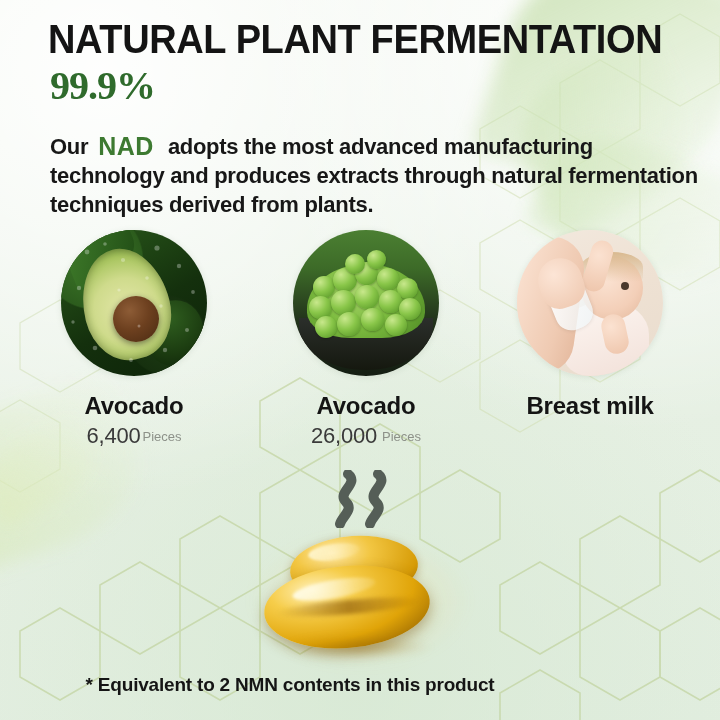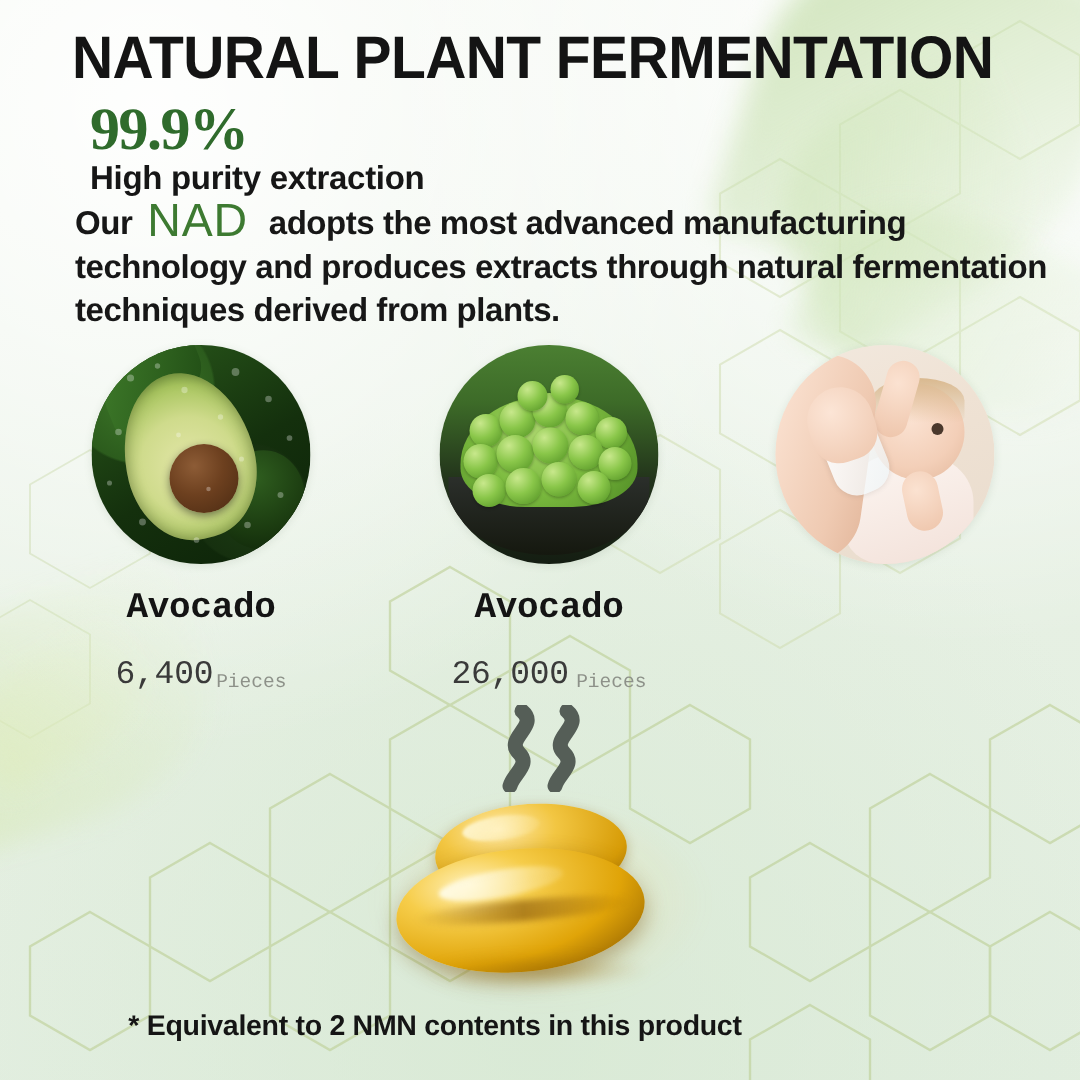--- a/index.html
+++ b/index.html
@@ -39,41 +39,41 @@
     background:linear-gradient(60deg,rgba(223,236,185,.55),rgba(244,250,236,.05));
     transform:rotate(-28deg);}
 
   
   .title{
     position:absolute;left:48px;top:16px;width:640px;
     font-size:40px;line-height:46px;font-weight:700;color:#141414;
     letter-spacing:-.4px;transform:scaleX(.95);transform-origin:left center;
     white-space:nowrap;
   }
-  .purity-row{position:absolute;left:50px;top:66px;display:flex;align-items:baseline;flex-direction:column;}
+  .purity-row{position:absolute;left:50px;top:66px;display:flex;align-items:baseline;}
   .pct{
     font-family:"Liberation Serif","DejaVu Serif",serif;
     font-size:40px;line-height:40px;font-weight:700;color:#2f6b2c;letter-spacing:-1px;
   }
   .purity-text{
     margin-left:10px;font-size:22px;font-weight:700;color:#161616;letter-spacing:-.2px;
   }
 
   .para{
     position:absolute;left:50px;top:132px;width:652px;
     font-size:22px;line-height:29px;font-weight:700;color:#171717;letter-spacing:-.3px;
   }
   .para .brand{
-    color:#3d7a31;font-size:31px;font-weight:400;letter-spacing:.5px;
+    color:#3d7a31;font-size:25px;font-weight:700;letter-spacing:.5px;
     padding:0 14px 0 10px;vertical-align:-1px;
   }
 
   
   .trio{position:absolute;left:0;top:230px;width:720px;}
-  .item{position:absolute;text-align:center;font-family:Liberation Mono, monospace;}
+  .item{position:absolute;text-align:center;}
   .item-1{left:46px;width:176px;}
   .item-2{left:276px;width:180px;}
   .item-3{left:500px;width:180px;}
 
   .photo{
     width:146px;height:146px;border-radius:50%;margin:0 auto;
     overflow:hidden;position:relative;box-shadow:0 1px 6px rgba(90,110,85,.14);
   }
   .photo > .scene{position:absolute;inset:0;}
 
@@ -123,21 +123,21 @@
     background:radial-gradient(circle at 40% 30%, #fbe2d1, #eec5ab);}
   .bottle{position:absolute;left:34px;top:46px;width:38px;height:54px;border-radius:10px 10px 16px 16px;
     background:linear-gradient(120deg,rgba(255,255,255,.92),rgba(236,244,247,.7));
     box-shadow:0 0 4px rgba(0,0,0,.12);transform:rotate(-22deg);}
   .mom-arm{position:absolute;left:-4px;top:6px;width:66px;height:138px;border-radius:34px;
     background:linear-gradient(100deg,#fbe3d3 0%,#efcab2 70%,#e4b99e 100%);transform:rotate(8deg);}
   .mom-hand{position:absolute;left:22px;top:28px;width:44px;height:50px;border-radius:22px 22px 18px 18px;
     background:radial-gradient(circle at 40% 30%, #fce5d6, #eec7ae);transform:rotate(-18deg);}
 
   .ing-name{margin-top:16px;font-size:24px;font-weight:700;color:#141414;letter-spacing:-.2px;}
-  .ing-amt{margin-top:18px;display:flex;align-items:flex-end;justify-content:center;}
+  .ing-amt{margin-top:3px;display:flex;align-items:center;justify-content:center;}
   .amt-num{font-size:22px;color:#3a3a3a;letter-spacing:-.2px;}
   .amt-unit{font-size:13px;color:#8d9189;margin-left:2px;}
   .item-2 .amt-unit{margin-left:5px;}
   .item-3 .amt-unit{margin-left:3px;}
 
   
   .squiggles{position:absolute;left:326px;top:470px;}
 
   
   .caps{position:absolute;left:252px;top:536px;width:216px;height:116px;}
@@ -219,21 +219,20 @@
   <div class="leaf leaf-a"></div>
   <div class="leaf leaf-b"></div>
   <div class="leaf leaf-c"></div>
   <div class="leaf leaf-d"></div>
   <div class="leaf leaf-e"></div>
 
   <div class="title">NATURAL PLANT FERMENTATION</div>
 
   <div class="purity-row">
     <span class="pct">99.9%</span>
-    <span class="purity-text">High purity extraction</span>
   </div>
 
   <div class="para">
     <span>Our</span><span class="brand">NAD</span><span>adopts the most advanced manufacturing technology and produces extracts through natural fermentation techniques derived from plants.</span>
   </div>
 
   <div class="trio">
 
     <div class="item item-1">
       <div class="photo">
@@ -309,20 +308,21 @@
           <div class="baby-hair"></div>
           <div class="baby-eye" style="right:62px;top:50px;"></div>
           <div class="baby-eye" style="right:34px;top:52px;"></div>
           <div class="baby-arm" style="right:54px;top:10px;width:22px;height:52px;transform:rotate(16deg);"></div>
           <div class="baby-arm" style="right:36px;top:84px;width:24px;height:40px;transform:rotate(-12deg);"></div>
           <div class="mom-arm"></div>
           <div class="bottle"></div>
           <div class="mom-hand"></div>
         </div>
       </div>
+      <div class="ing-name">Breast milk</div>
     </div>
   </div>
 
   <div class="squiggles">
     <svg width="70" height="58" viewBox="0 0 70 58">
       <path d="M22 4 C34 14, 10 22, 20 32 C28 40, 16 46, 14 54" fill="none" stroke="#555e57" stroke-width="10" stroke-linecap="round"></path>
       <path d="M52 4 C64 14, 40 22, 50 32 C58 40, 46 46, 44 54" fill="none" stroke="#555e57" stroke-width="10" stroke-linecap="round"></path>
     </svg>
   </div>
 

